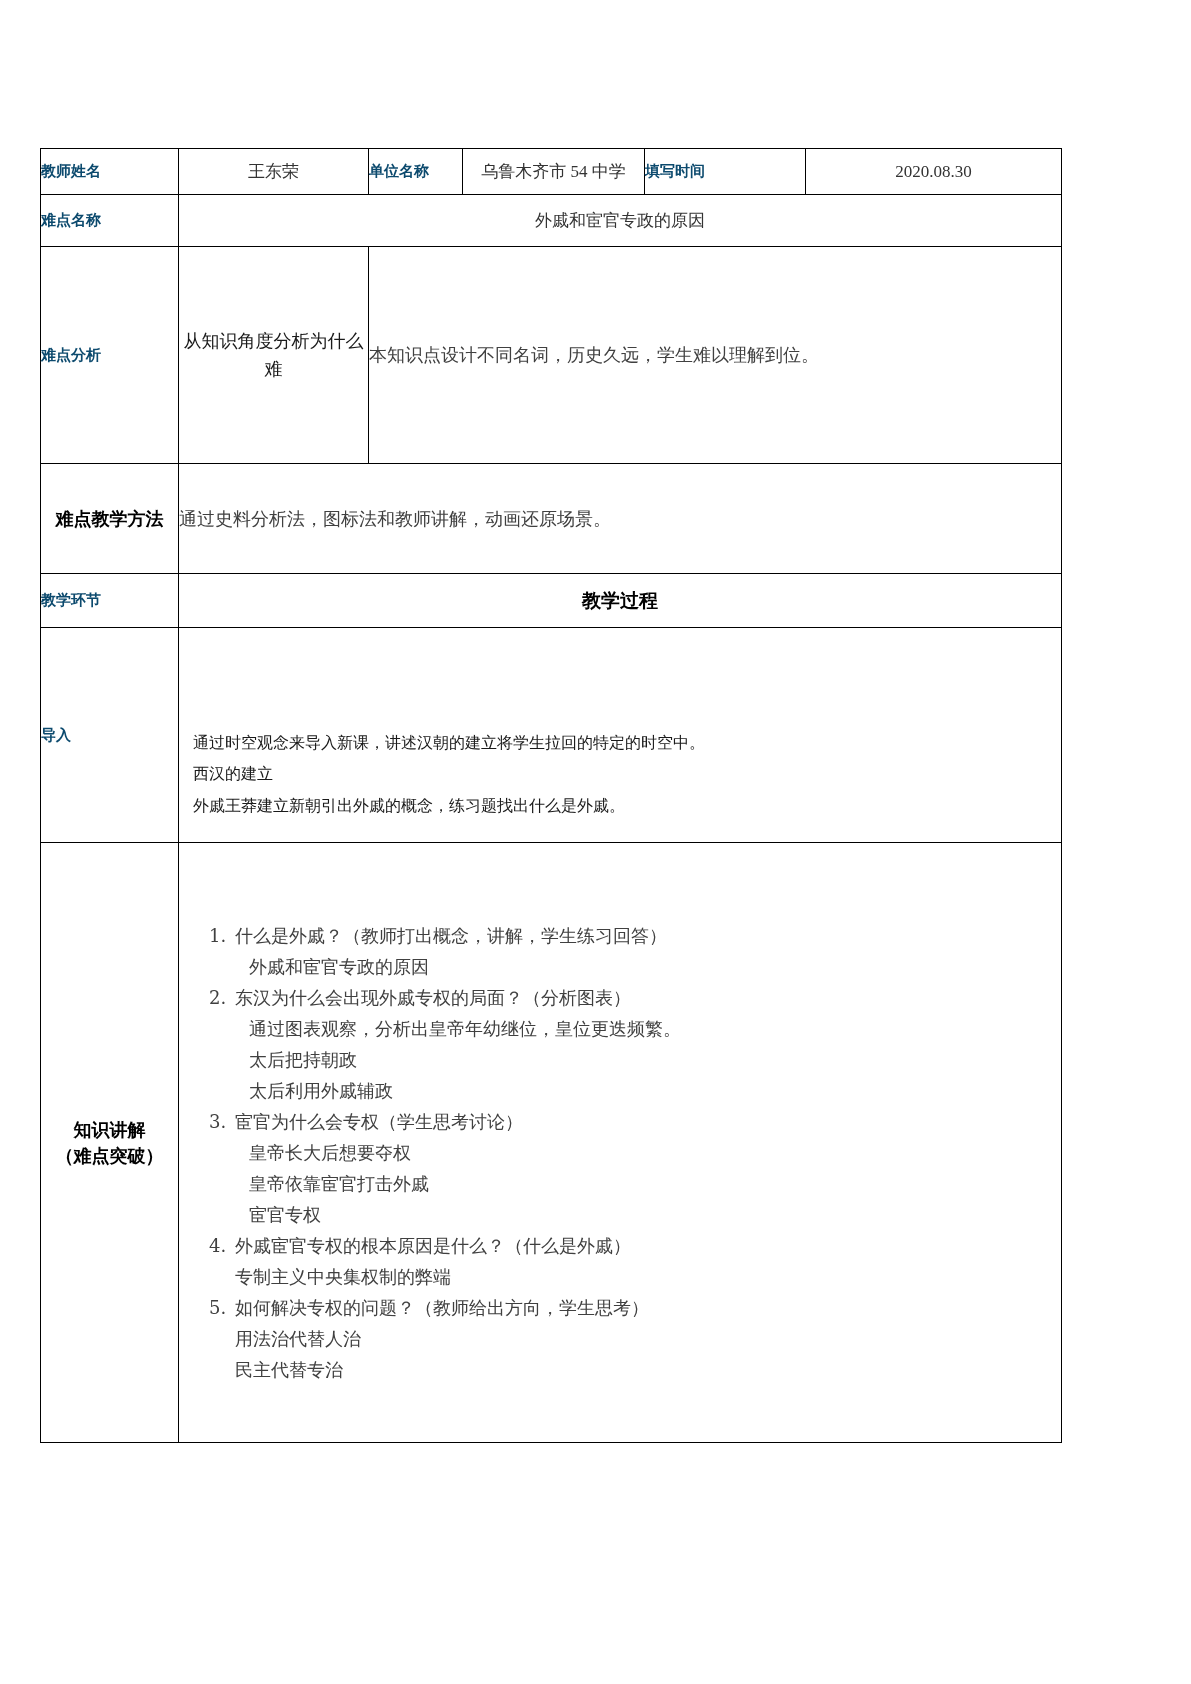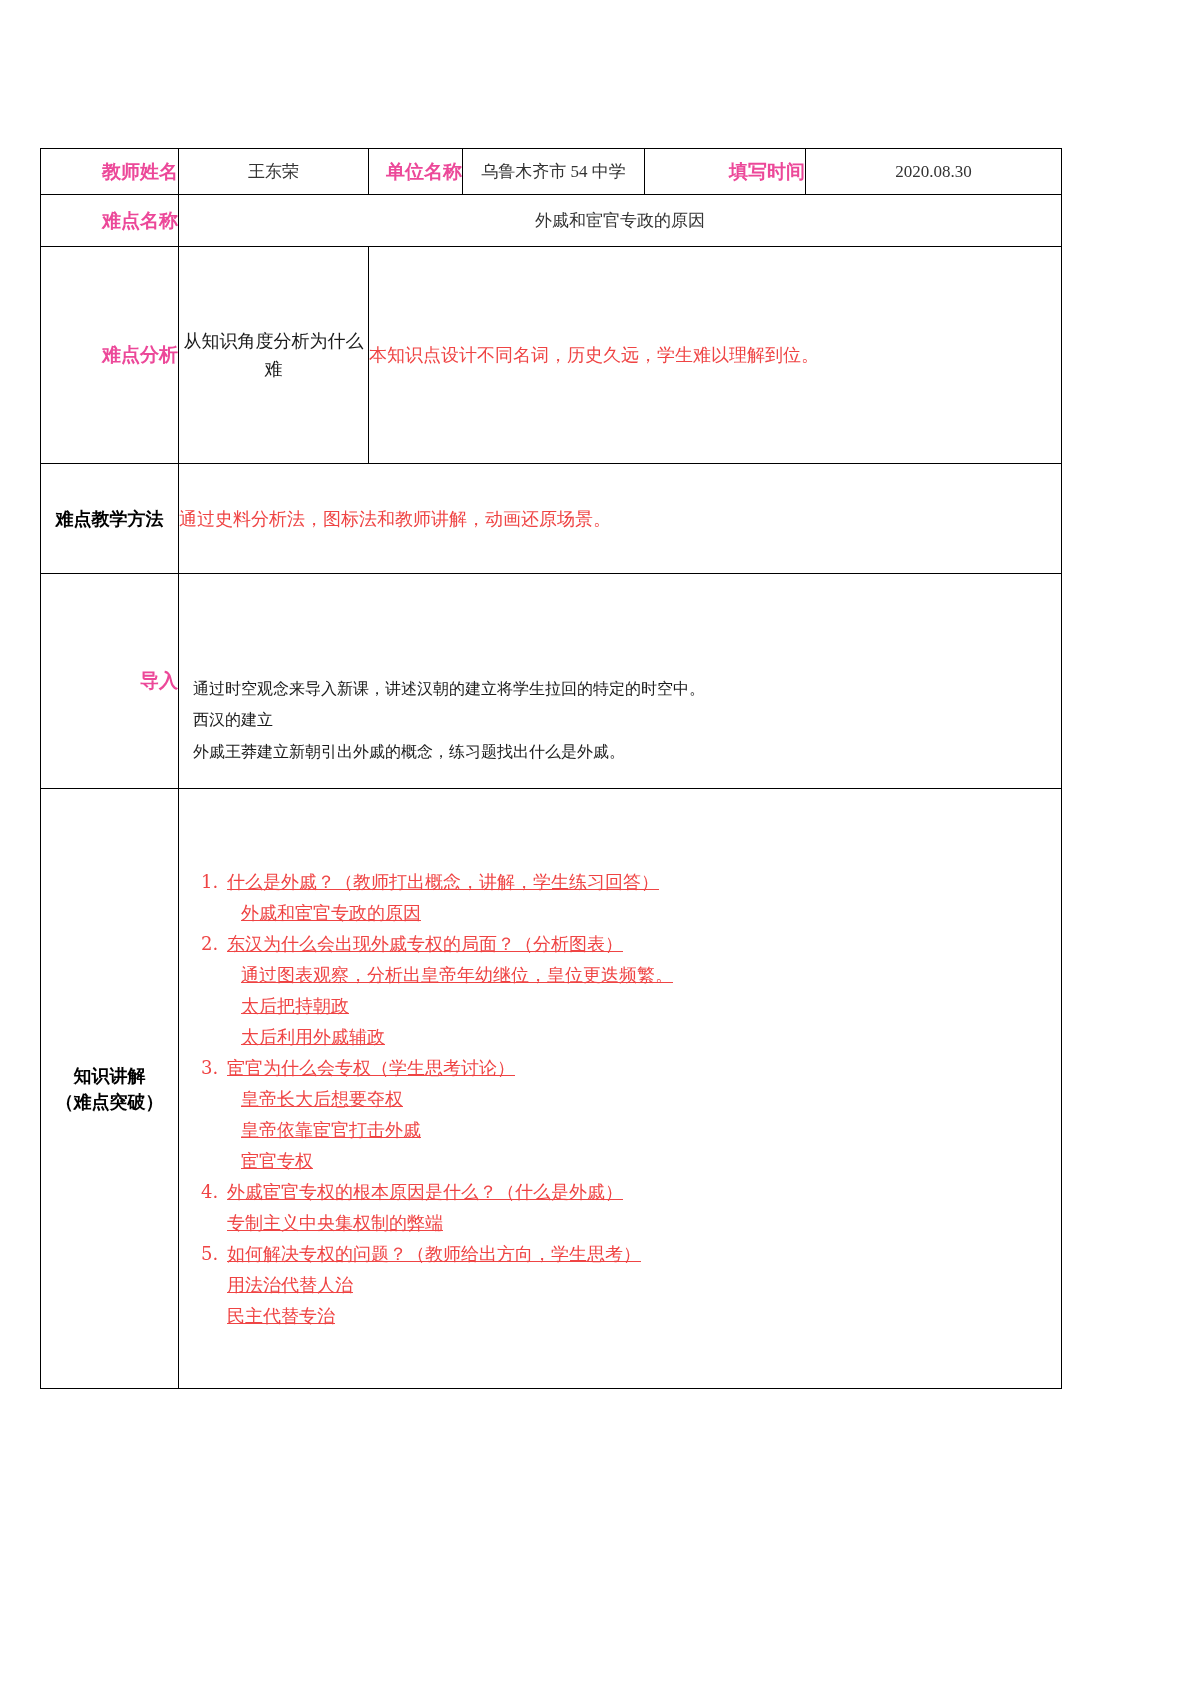--- a/index.html
+++ b/index.html
@@ -36,24 +36,24 @@
     border: 1.6px solid #000000;
     padding: 0;
     vertical-align: middle;
     background: #ffffff;
   }
 
   
   .lbl {
     font-family: "DejaVu Sans", "Liberation Sans", sans-serif;
     font-weight: bold;
-    font-size: 19px;
-    text-align: right;
+    font-size: 15px;
+    text-align: left;
     line-height: 1.35;
-    color: #ec4899;
+    color: #0c4a6e;
     padding: 6px 4px;
   }
   .lbl-sm {
     font-family: "DejaVu Sans", "Liberation Sans", sans-serif;
     font-weight: bold;
     font-size: 18px;
     text-align: center;
     line-height: 1.4;
     color: #000000;
     padding: 6px 4px;
@@ -76,21 +76,21 @@
     text-align: center;
     line-height: 1.4;
     color: #333333;
     padding: 6px 6px;
   }
   .val-left {
     font-family: "DejaVu Serif", "Liberation Serif", serif;
     font-size: 18px;
     text-align: left;
     line-height: 1.75;
-    color: #ef4444;
+    color: #404040;
     padding: 10px 14px;
   }
   .bold-serif-center {
     font-family: "DejaVu Sans", "Liberation Sans", sans-serif;
     font-weight: bold;
     font-size: 19px;
     text-align: center;
     color: #000000;
     padding: 8px 4px;
   }
@@ -114,25 +114,24 @@
     line-height: 1.95;
   }
   .intro-line { white-space: nowrap; }
 
   .explain-label {
     vertical-align: top;
     padding-top: 12px;
   }
 
   ol.teach-list {
-    margin: 8px;
+    margin: 16px;
     padding: 0 0 0 14px;
     list-style: none;
     line-height: 1.72;
-    text-decoration: underline;
   }
   ol.teach-list > li {
     margin: 0;
     padding: 0;
     position: relative;
   }
   .li-main {
     white-space: nowrap;
   }
   .li-num {
@@ -189,20 +188,24 @@
         <td class="lbl">难点分析</td>
         <td class="sans-plain">从知识角度分析为什么难</td>
         <td class="val-left" colspan="4">本知识点设计不同名词，历史久远，学生难以理解到位。</td>
       </tr>
 
       <tr class="row-method">
         <td class="lbl-sm">难点教学方法</td>
         <td class="val-left" colspan="5">通过史料分析法，图标法和教师讲解，动画还原场景。</td>
       </tr>
 
+      <tr class="row-stage">
+        <td class="lbl">教学环节</td>
+        <td class="bold-serif-center" colspan="5">教学过程</td>
+      </tr>
 
       <tr class="row-intro">
         <td class="lbl">导入</td>
         <td colspan="5" class="cell-top">
           <div class="intro-block">
             <div class="intro-line">通过时空观念来导入新课，讲述汉朝的建立将学生拉回的特定的时空中。</div>
             <div class="intro-line">西汉的建立</div>
             <div class="intro-line">外戚王莽建立新朝引出外戚的概念，练习题找出什么是外戚。</div>
           </div>
         </td>

